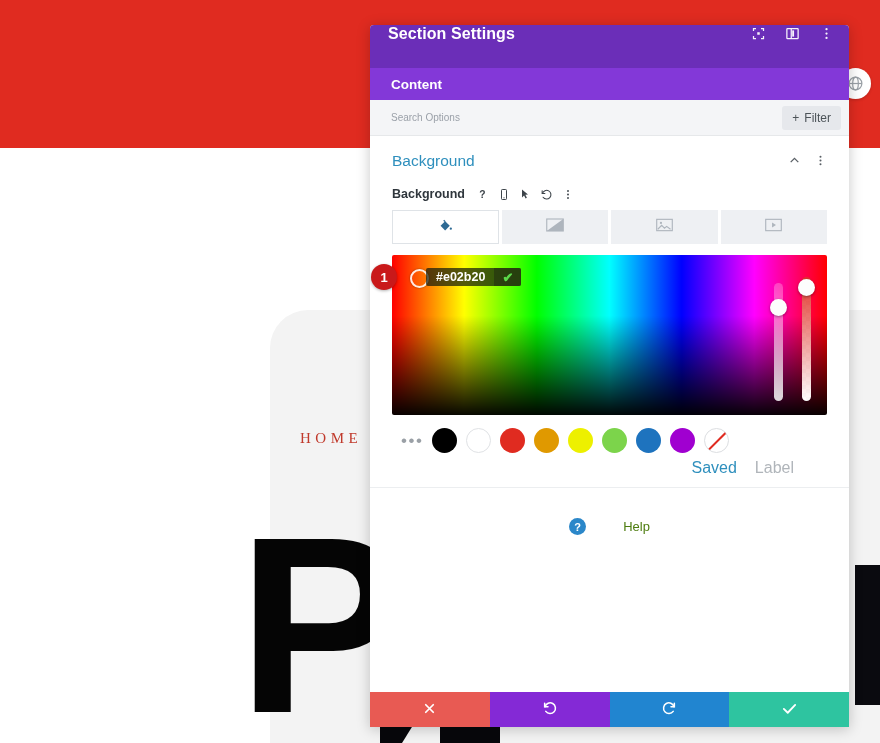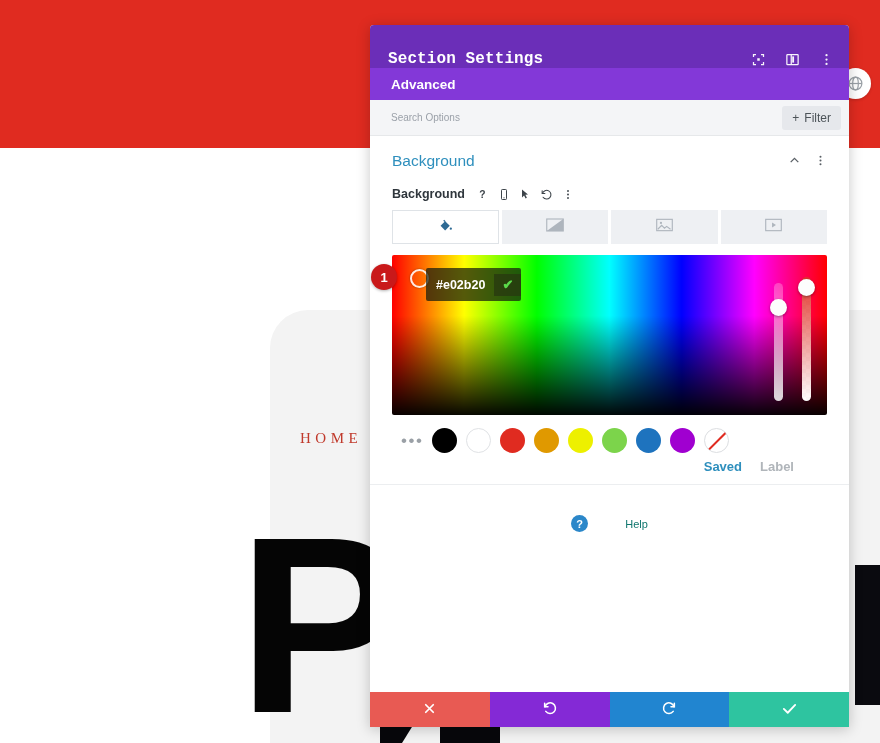--- a/index.html
+++ b/index.html
@@ -118,24 +118,23 @@
     overflow: hidden;
     display: flex;
     flex-direction: column;
   }
 
   
   .modal-titlebar {
     height: 43px;
     background: #6b2eb8;
     display: flex;
-    align-items: flex-end;
+    align-items: flex-start;
     padding: 0 14px 0 18px;
     flex: 0 0 auto;
-    font-family: Liberation Mono, monospace;
   }
   .modal-title {
     color: #ffffff;
     font-size: 16px;
     font-weight: 700;
     flex: 1;
     letter-spacing: 0.1px;
   }
   .titlebar-icons { display: flex; align-items: center; gap: 17px; }
   .tb-icon {
@@ -299,21 +298,21 @@
     box-shadow: 0 0 2px rgba(0,0,0,0.45);
     background: transparent;
     cursor: pointer;
   }
   .hex-box {
     position: absolute;
     left: 34px;
     top: 13px;
     display: flex;
     align-items: center;
-    height: 33px;
+    height: 18px;
     background: rgba(20,26,14,0.72);
     border-radius: 2px;
     overflow: hidden;
   }
   .hex-value {
     color: #ffffff;
     font-size: 12.5px;
     font-weight: 700;
     padding: 0 9px 0 10px;
     white-space: nowrap;
@@ -422,22 +421,22 @@
   }
 
   .saved-recent {
     display: flex;
     justify-content: flex-end;
     gap: 18px;
     padding-right: 33px;
     padding-bottom: 10px;
   }
   .sr-tab {
-    font-size: 13px;
-    font-weight: 700;
+    font-size: 16px;
+    font-weight: 400;
     color: #b0b5ba;
     cursor: pointer;
   }
   .sr-tab.active { color: #2e8fbd; }
 
   .section-divider { border-top: 1px solid #eceef0; }
 
   
   .help-row {
     display: flex;
@@ -451,21 +450,21 @@
     width: 17px; height: 17px;
     border-radius: 50%;
     background: #2b87c9;
     color: #ffffff;
     font-size: 11px;
     font-weight: 700;
     display: flex;
     align-items: center;
     justify-content: center;
   }
-  .help-text { font-size: 11px; color: #0f766e; margin-left: 29px; }
+  .help-text { font-size: 13px; color: #4d7c0f; margin-left: 29px; }
 
   
   .modal-footer {
     height: 35px;
     display: flex;
     flex: 0 0 auto;
   }
   .action-btn {
     flex: 1;
     display: flex;
@@ -530,21 +529,21 @@
           <svg width="15" height="15" viewBox="0 0 24 24" fill="#ffffff">
             <circle cx="12" cy="5" r="1.8"></circle>
             <circle cx="12" cy="12" r="1.8"></circle>
             <circle cx="12" cy="19" r="1.8"></circle>
           </svg>
         </div>
       </div>
     </div>
 
     <div class="modal-tabs">
-      <div class="tab">Advanced</div>
+      <div class="tab">Content</div>
     </div>
 
     <div class="search-row">
       <input class="search-input" type="text" placeholder="Search Options" style="">
       <button class="filter-btn">
         <span>+</span>
         <span>Filter</span>
       </button>
     </div>
 

